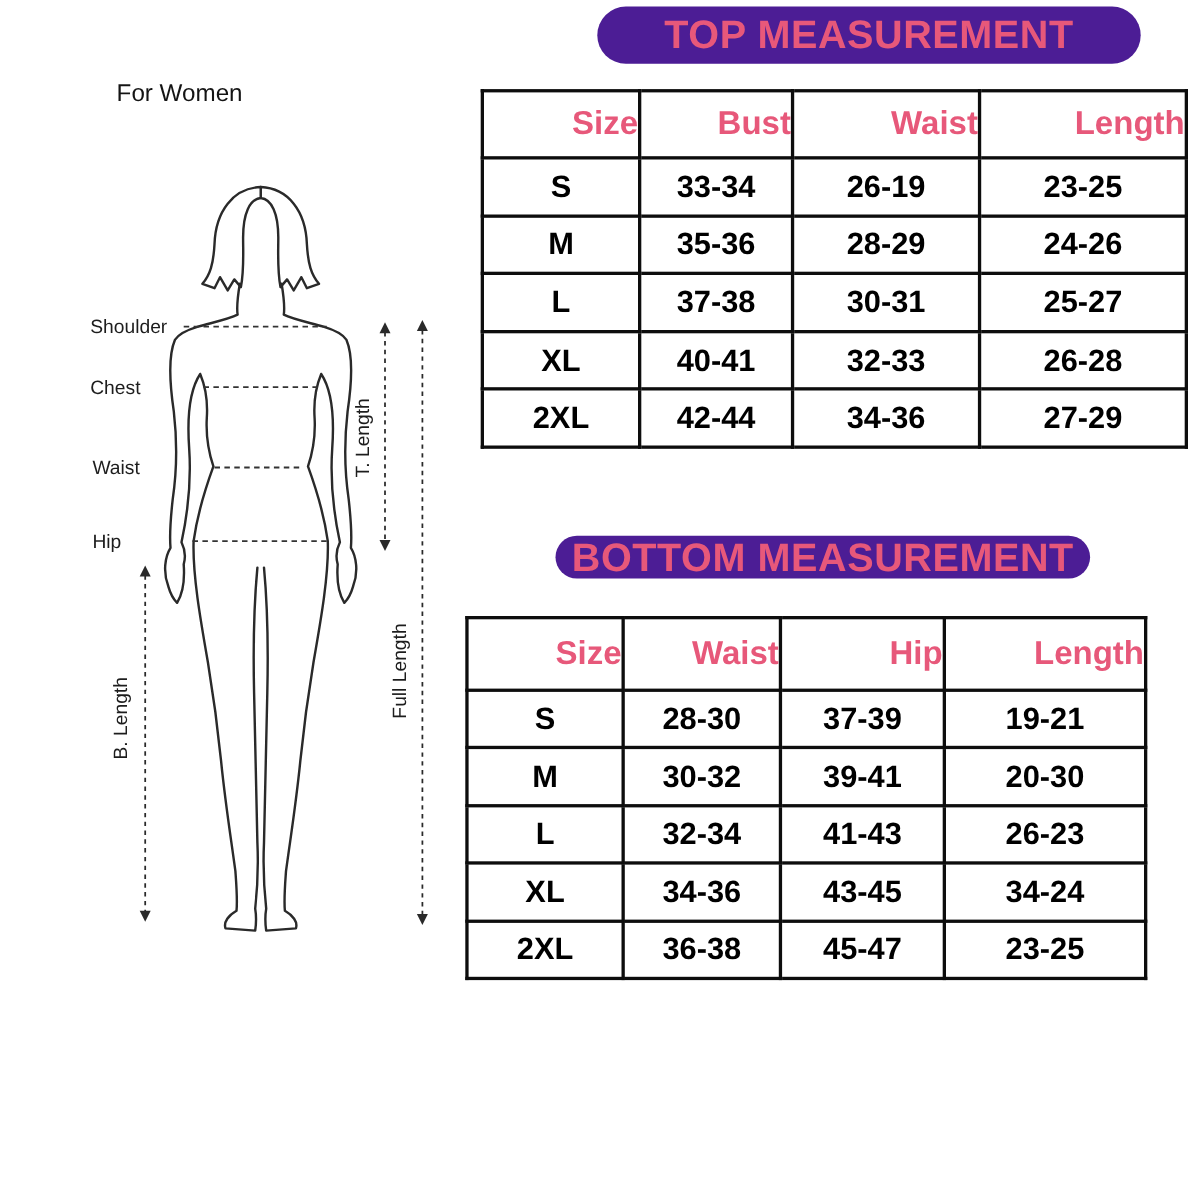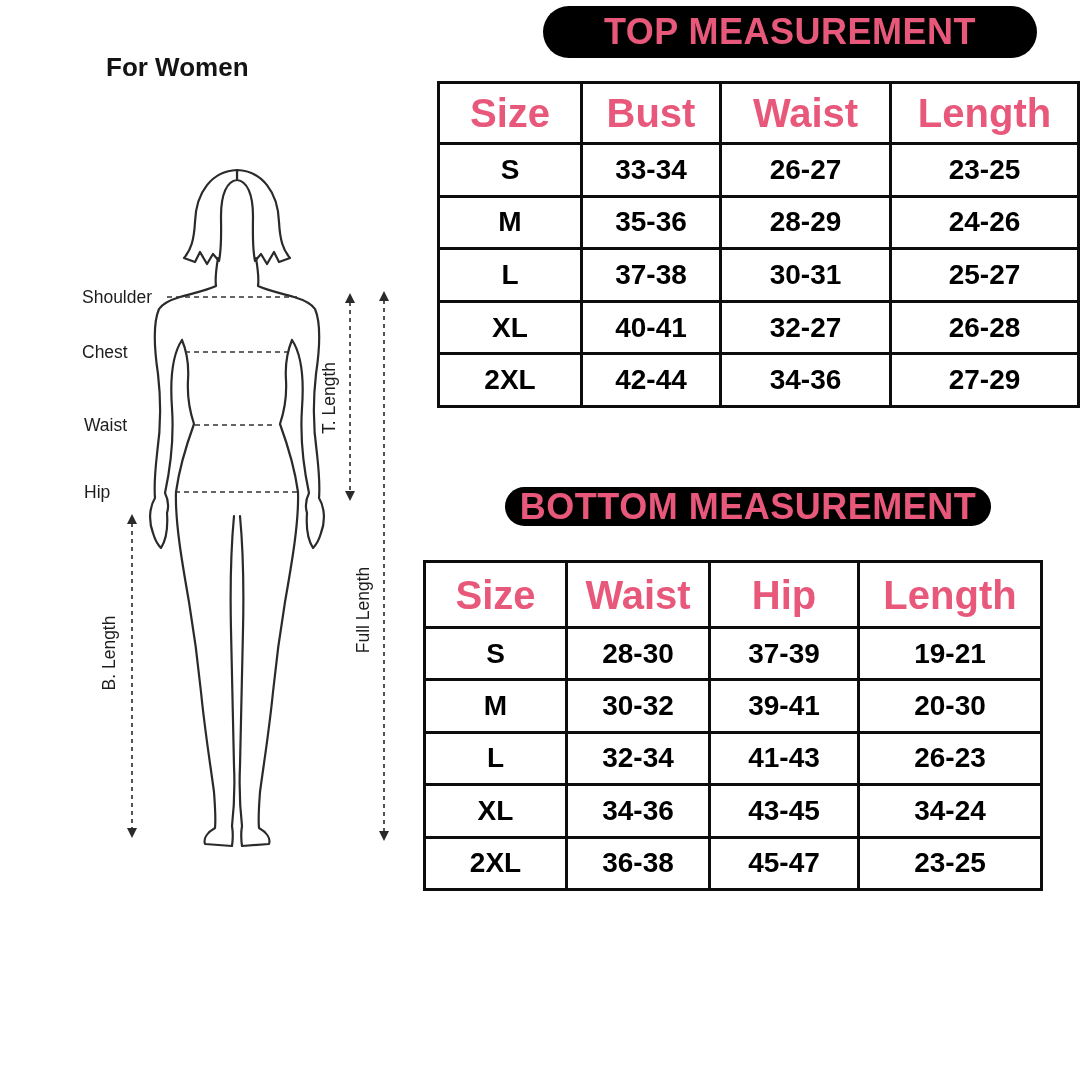--- a/index.html
+++ b/index.html
@@ -4,35 +4,35 @@
 <style>
   html,body{margin:0;padding:0;background:#fff;}
   .canvas{
     position:relative;width:1080px;height:1080px;background:#ffffff;
     font-family:"Liberation Sans",sans-serif;overflow:hidden;
   }
   
   .title{position:absolute;left:60px;top:16px;font-size:37px;font-weight:800;letter-spacing:.2px;white-space:nowrap;}
   .title .main{color:#e7587a;}
   .title .suffix{color:#141414;}
-  .subtitle{position:absolute;left:106px;top:52px;font-size:26px;font-weight:700;color:#141414;}
+  .subtitle{position:absolute;left:106px;top:72px;font-size:22px;font-weight:400;color:#141414;}
   
-  .pill{position:absolute;background:#000000;border-radius:999px;display:flex;align-items:center;justify-content:center;}
+  .pill{position:absolute;background:#4c1d95;border-radius:999px;display:flex;align-items:center;justify-content:center;}
   .pill-top{left:543px;top:6px;width:494px;height:52px;}
   .pill-bottom{left:505px;top:487px;width:486px;height:39px;}
   .pill span{color:#e7587a;font-weight:800;font-size:36px;letter-spacing:.5px;white-space:nowrap;}
   
   .tblwrap{position:absolute;}
   .tblwrap-top{left:437px;top:81px;width:628px;height:327px;}
   .tblwrap-bottom{left:423px;top:560px;width:605px;height:331px;}
   table.size{border-collapse:collapse;table-layout:fixed;width:100%;height:100%;background:#fff;}
   table.size th,table.size td{
     border:3px solid #0d0d0d;text-align:center;vertical-align:middle;padding:0;line-height:1;
   }
-  table.size th{color:#e7587a;font-size:40px;font-weight:800;}
+  table.size th{color:#e7587a;font-size:30px;font-weight:800;text-align:right;}
   table.size td{color:#000;font-size:28px;font-weight:700;}
   .tblwrap-top thead tr{height:61px;}
   .tblwrap-bottom thead tr{height:66px;}
   
   .figure{position:absolute;left:0;top:140px;width:410px;height:740px;margin-left:32px;}
   .figure svg{display:block;}
   .fig-label{font-size:17.5px;fill:#1d1d1d;font-family:"Liberation Sans",sans-serif;}
 </style>
 </head>
 <body>
@@ -92,39 +92,39 @@
           <th style="width:140px">Size</th>
           <th style="width:136px">Bust</th>
           <th style="width:167px">Waist</th>
           <th style="width:185px">Length</th>
         </tr>
       </thead>
       <tbody>
         <tr>
           <td>S</td>
           <td>33-34</td>
-          <td>26-27</td>
+          <td>26-19</td>
           <td>23-25</td>
         </tr>
         <tr>
           <td>M</td>
           <td>35-36</td>
           <td>28-29</td>
           <td>24-26</td>
         </tr>
         <tr>
           <td>L</td>
           <td>37-38</td>
           <td>30-31</td>
           <td>25-27</td>
         </tr>
         <tr>
           <td>XL</td>
           <td>40-41</td>
-          <td>32-27</td>
+          <td>32-33</td>
           <td>26-28</td>
         </tr>
         <tr>
           <td>2XL</td>
           <td>42-44</td>
           <td>34-36</td>
           <td>27-29</td>
         </tr>
       </tbody>
     </table>

